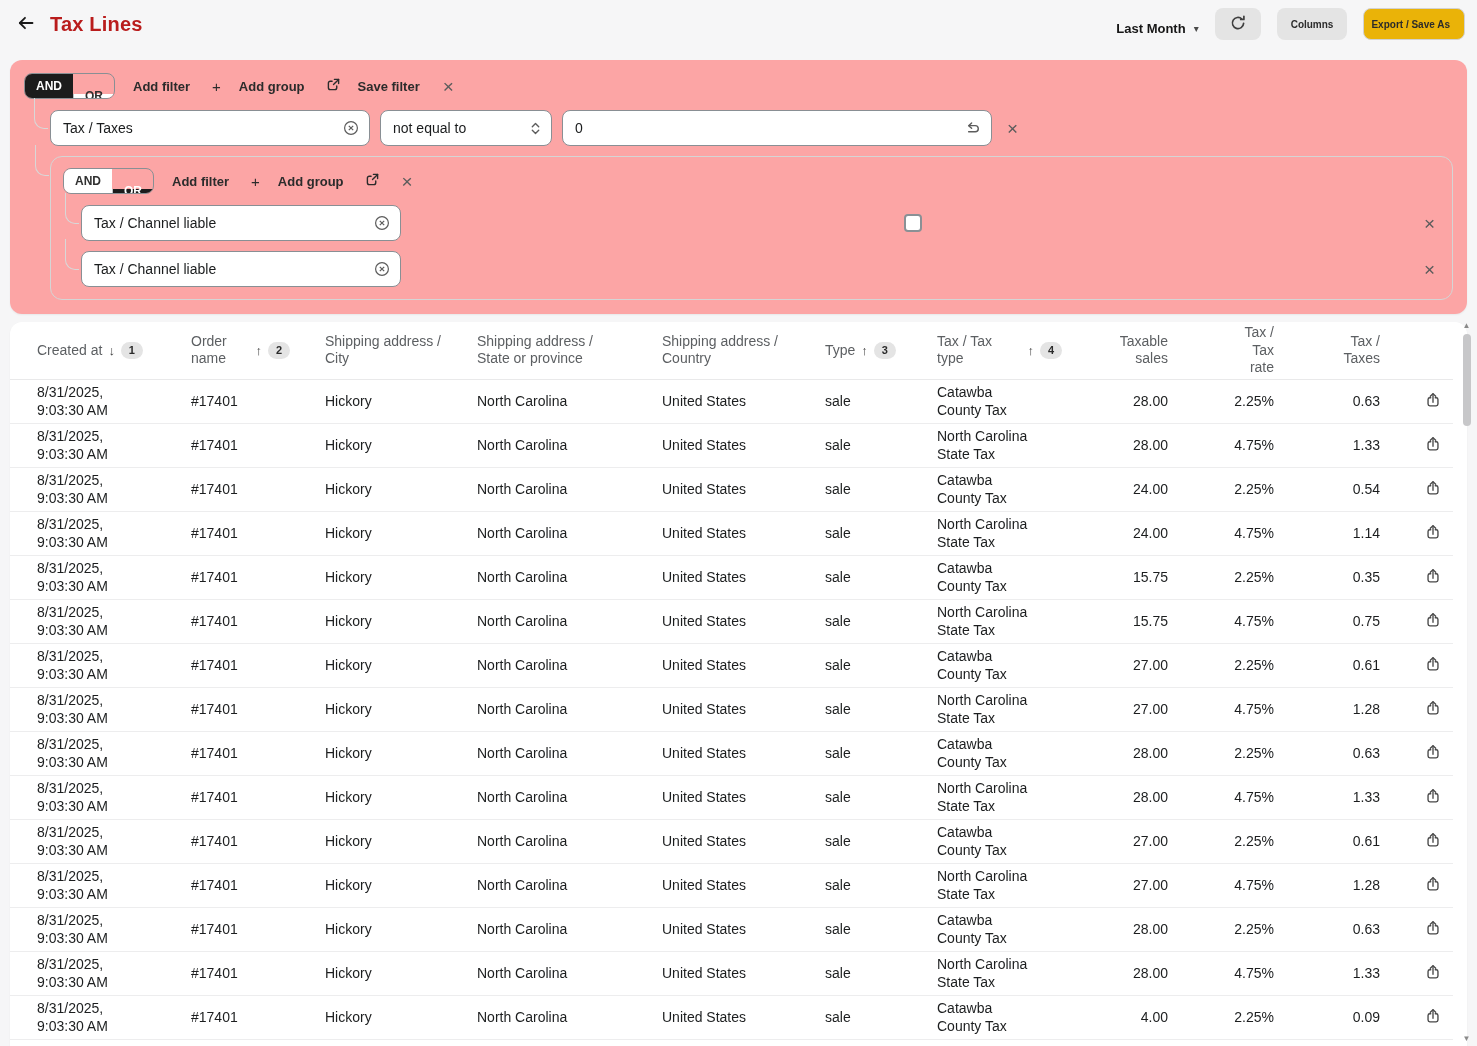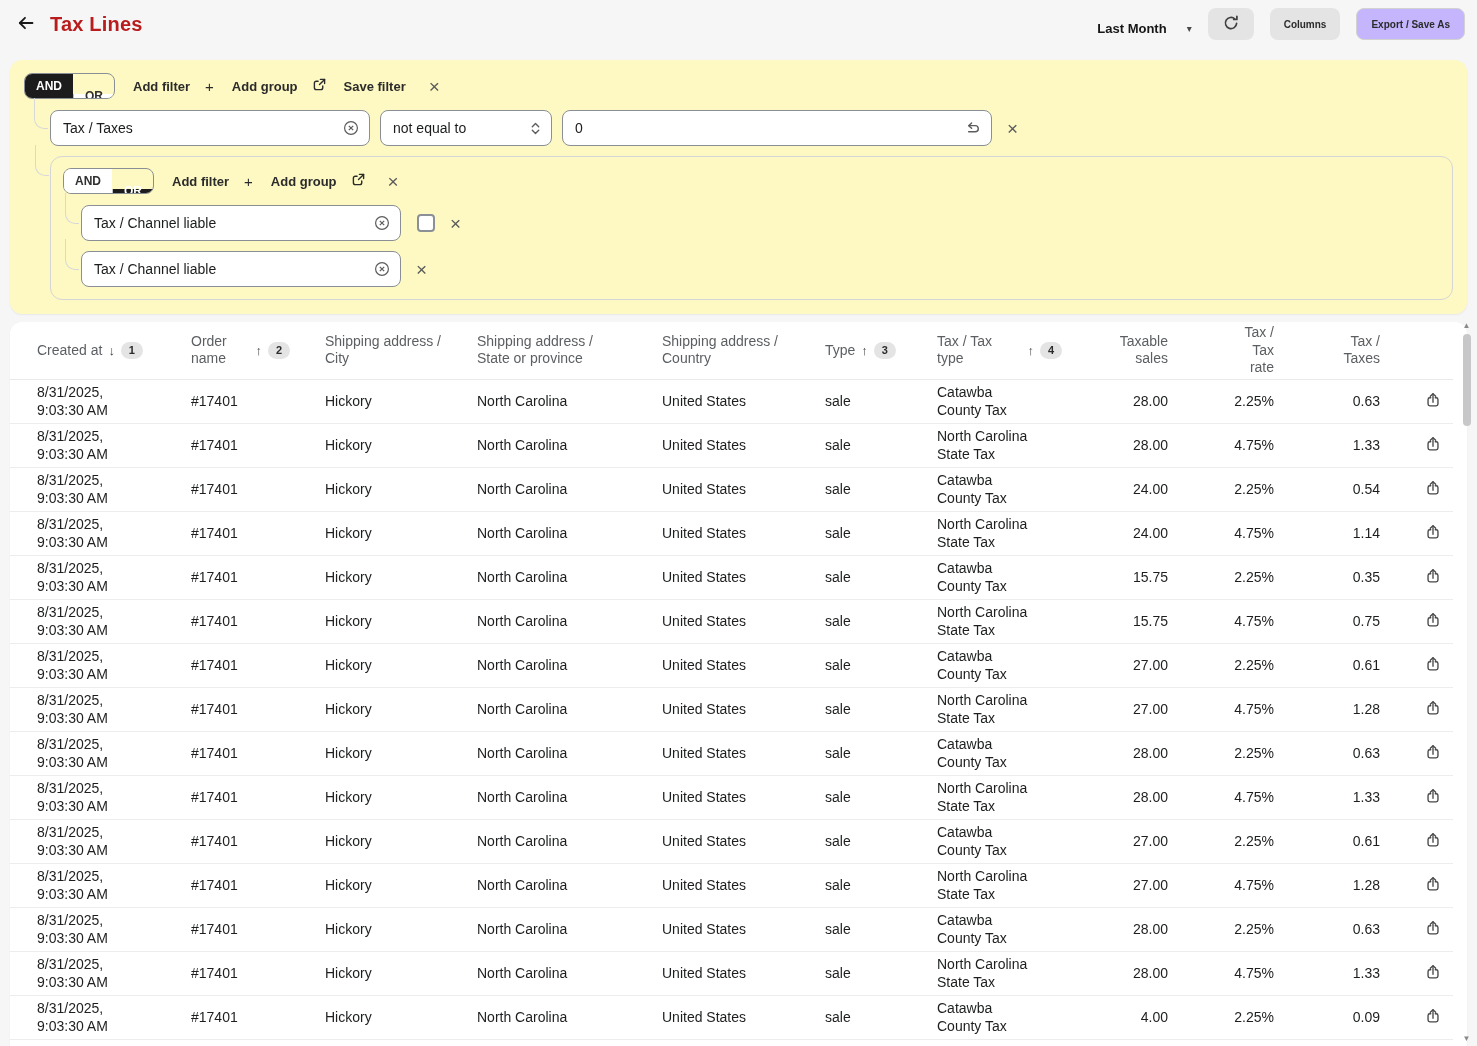--- a/index.html
+++ b/index.html
@@ -11,47 +11,47 @@
     position: relative;
   }
   button { font-family: inherit; background: none; border: none; cursor: pointer; color: inherit; }
 
   
   .topbar { height: 48px; display: flex; align-items: center; padding: 0 8px 0 12px; gap: 10px; }
   .back-btn { width: 28px; height: 28px; display: flex; align-items: center; justify-content: center; }
   .page-title { font-size: 20px; font-weight: 700; color: #b91c1c; letter-spacing: .2px; }
   .topbar-spacer { flex: 1; }
   .topbar-right { display: flex; align-items: center; gap: 16px; padding-right: 4px; }
-  .daterange-btn { display: flex; align-items: center; gap: 20px; font-size: 13px; font-weight: 600; color: #161616; margin-top: 9px; }
+  .daterange-btn { display: flex; align-items: center; gap: 8px; font-size: 13px; font-weight: 600; color: #161616; margin-top: 9px; }
   .caret { font-size: 10px; color: #4a4a4a; }
   .icon-btn { width: 46px; height: 32px; background: #e4e4e4; border-radius: 8px; display: flex; align-items: center; justify-content: center; }
   .btn { height: 32px; padding: 0 14px; background: #e4e4e4; border-radius: 8px; font-size: 10px; font-weight: 600; color: #2b2b2b; display: flex; align-items: center; }
-  .btn.outline { background: #c4b5fd; border: 1px solid #d2d2d2; }
+  .btn.outline { background: #eab308; border: 1px solid #d2d2d2; padding-left: 7px; }
 
   
   .filter-card {
-    margin: 12px 10px 8px; background: #fef9c3; border-radius: 12px;
+    margin: 12px 10px 8px; background: #fca5a5; border-radius: 12px;
     padding: 12px 14px 14px; box-shadow: 0 1px 2px rgba(0,0,0,.06); position: relative;
   }
   .filter-toolbar { display: flex; align-items: center; gap: 18px; height: 28px; }
   .segmented { display: inline-flex; border: 1px solid #898f94; border-radius: 8px; overflow: hidden; height: 26px; }
   .segmented .seg { padding: 0 11px; font-size: 12px; font-weight: 700; background: #fff; color: #303030; display: flex; align-items: center; }
   .segmented .seg + .seg { border-left: 1px solid #bfc3c6; margin-top: 20px; }
   .segmented .seg.active { background: #1c1c1c; color: #fff; }
-  .textbtn { display: inline-flex; align-items: center; gap: 15px; font-size: 13px; font-weight: 600; color: #2b2b2b; }
+  .textbtn { display: inline-flex; align-items: center; gap: 22px; font-size: 13px; font-weight: 600; color: #2b2b2b; }
   .plus { font-size: 15px; font-weight: 400; color: #2b2b2b; line-height: 1; }
   .x-btn { font-size: 19px; color: #5c5c5c; line-height: 1; padding: 1px 5px; }
 
   .filter-row { display: flex; align-items: center; gap: 10px; margin: 10px 0 0 26px; position: relative; height: 36px; }
   .filter-row::before, .group-card::before {
     content: ""; position: absolute; left: -16px; top: -12px; width: 13px; height: 30px;
     border-left: 1.5px solid #d8d8d8; border-bottom: 1.5px solid #d8d8d8; border-bottom-left-radius: 10px;
   }
   .group-card { margin: 10px 0 0 26px; border: 1px solid #d5d5d5; border-radius: 12px; padding: 10px 12px 12px; position: relative; }
-  .group-card .filter-row { margin-left: 18px; }
+  .group-card .filter-row { margin-left: 18px; justify-content: space-between; }
 
   .field-pill, .op-select, .value-input {
     height: 36px; background: #fff; border: 1px solid #898f94; border-radius: 8px;
     display: flex; align-items: center; justify-content: space-between;
     padding: 0 10px 0 12px; font-size: 14px; color: #1a1c1d;
   }
   .field-pill { width: 320px; }
   .op-select { width: 172px; }
   .value-input { width: 430px; }
   .pill-icon { display: flex; align-items: center; }

